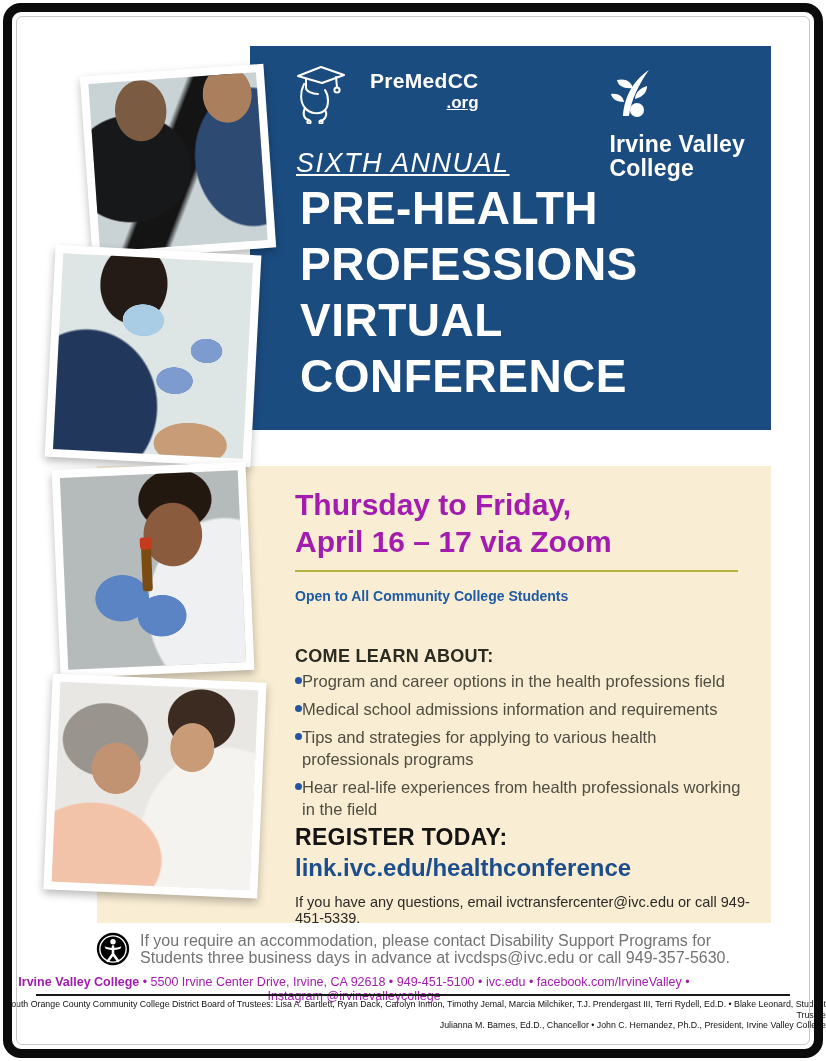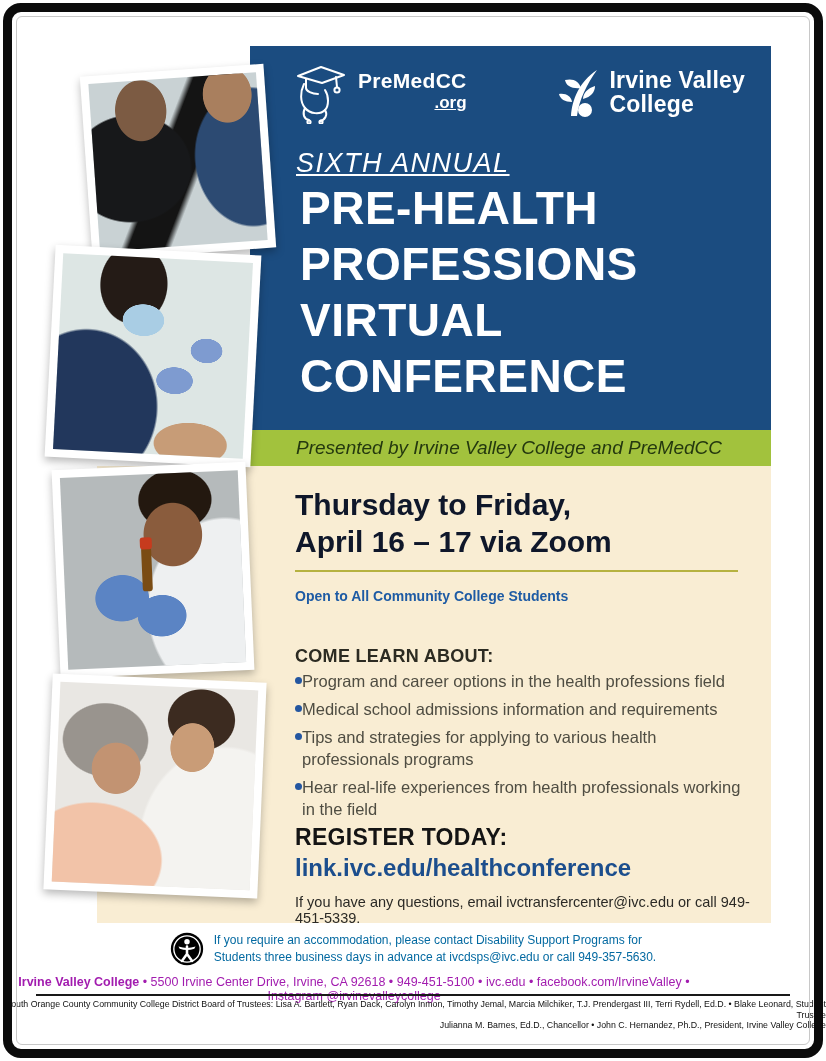--- a/index.html
+++ b/index.html
@@ -11,30 +11,30 @@
   .poster{position:relative;width:826px;height:1061px;background:#fff;overflow:hidden;}
   .frame{position:absolute;inset:3px;border:9px solid #0b0b0b;border-radius:18px;pointer-events:none;z-index:50;}
   .hairline{position:absolute;inset:16px;border:1px solid #c8c8c8;border-radius:6px;pointer-events:none;z-index:49;}
 
   
   .panel-blue{position:absolute;left:250px;top:46px;width:521px;height:384px;background:var(--blue);}
   .band-green{position:absolute;left:250px;top:430px;width:521px;height:36px;background:var(--green);}
   .panel-cream{position:absolute;left:97px;top:466px;width:674px;height:457px;background:var(--cream);}
 
   
-  .premed-logo{position:absolute;left:42px;top:14px;display:flex;align-items:flex-start;gap:8px;color:#fff;}
+  .premed-logo{position:absolute;left:42px;top:14px;display:flex;align-items:flex-start;gap:20px;color:#fff;}
   .premed-text{margin-top:10px;line-height:1;}
   .premed-name{font-size:21px;font-weight:bold;letter-spacing:.3px;}
   .premed-org{font-size:17px;font-weight:bold;text-align:right;margin-top:3px;text-decoration:underline;}
-  .ivc-logo{position:absolute;right:26px;top:20px;display:flex;align-items:flex-start;gap:8px;color:#fff;}
+  .ivc-logo{position:absolute;right:26px;top:20px;display:flex;align-items:flex-start;gap:8px;color:#fff;flex-direction:column;}
   .ivc-text{line-height:24px;font-size:23px;font-weight:bold;margin-top:2px;letter-spacing:.2px;}
   .kicker{position:absolute;left:46px;top:102px;color:#fff;font-style:italic;font-size:27px;letter-spacing:1.5px;text-decoration:underline;}
   .title{position:absolute;left:44px;top:134px;color:#fff;font-size:46px;font-weight:800;line-height:56px;letter-spacing:.5px;margin-left:6px;}
   .presented{height:36px;line-height:36px;padding-left:46px;font-style:italic;font-size:19px;color:#24380f;}
-  .date-heading{position:absolute;left:198px;top:20px;font-size:30px;line-height:37px;font-weight:bold;color:#0f172a;}
+  .date-heading{position:absolute;left:198px;top:20px;font-size:30px;line-height:37px;font-weight:bold;color:#a21caf;}
   .divider{position:absolute;left:198px;top:104px;width:443px;height:2px;background:#b6b240;}
   .audience{position:absolute;left:198px;top:117px;font-size:14px;line-height:27px;font-weight:bold;color:var(--audience-blue);}
   .learn-heading{position:absolute;left:198px;top:180px;font-size:18px;font-weight:bold;letter-spacing:.3px;color:#2c2b22;}
   .bullets{position:absolute;left:198px;top:204px;width:462px;margin:0;padding:0;list-style:none;}
   .bullets li{display:flex;margin-bottom:6px;font-size:16.5px;line-height:22px;color:#4f4d42;}
   .bullets .dot{flex:0 0 auto;width:7px;height:7px;border-radius:50%;background:#2456a0;margin-top:7px;}
   .register-label{position:absolute;left:198px;top:358px;font-size:23px;font-weight:800;color:#141414;letter-spacing:.3px;}
   .register-link{position:absolute;left:198px;top:388px;font-size:24px;font-weight:800;color:var(--link-blue);text-decoration:none;}
   .questions{position:absolute;left:198px;top:428px;font-size:14.5px;color:#2b2a26;}
 
@@ -69,21 +69,21 @@
   .img4{background-color:#e9e7e3;background-image:
     radial-gradient(40px 42px at 30% 42%,#c29372 0 60%,transparent 62%),
     radial-gradient(70px 60px at 24% 28%,#99948e 0 60%,transparent 62%),
     radial-gradient(36px 40px at 68% 30%,#c99c77 0 60%,transparent 62%),
     radial-gradient(55px 50px at 72% 16%,#3c2b20 0 60%,transparent 62%),
     radial-gradient(110px 90px at 20% 88%,#f2c3a8 0 62%,transparent 64%),
     radial-gradient(130px 150px at 86% 78%,#f4f3f0 0 64%,transparent 66%);}
 
   
   .accommodation{position:absolute;left:0;top:932px;width:826px;display:flex;justify-content:center;align-items:flex-start;gap:10px;}
-  .accom-text{font-size:12px;line-height:17px;color:#0369a1;}
+  .accom-text{font-size:16px;line-height:17px;color:#737373;}
   .contact-line{position:absolute;left:0;top:975px;width:708px;text-align:center;font-size:12.5px;color:#a21caf;}
   .contact-line b{font-weight:bold;}
   .footer-rule{position:absolute;left:36px;top:994px;width:754px;height:2px;background:#191919;}
   .trustees{position:absolute;left:0;top:999px;width:826px;text-align:right;font-size:8.8px;line-height:10.5px;color:#101010;}
 </style>
 </head>
 <body>
 
 <div class="poster">
 
@@ -142,23 +142,20 @@
     <div class="kicker">SIXTH ANNUAL</div>
 
     <div class="title">
       <div>PRE-HEALTH</div>
       <div>PROFESSIONS</div>
       <div>VIRTUAL</div>
       <div>CONFERENCE</div>
     </div>
   </div>
 
-  <div class="band-green">
-    <div class="presented">Presented by Irvine Valley College and PreMedCC</div>
-  </div>
 
   <div class="panel-cream">
     <div class="date-heading">
       <div>Thursday to Friday,</div>
       <div>April 16 – 17 via Zoom</div>
     </div>
 
     <div class="divider"></div>
 
     <div class="audience">

